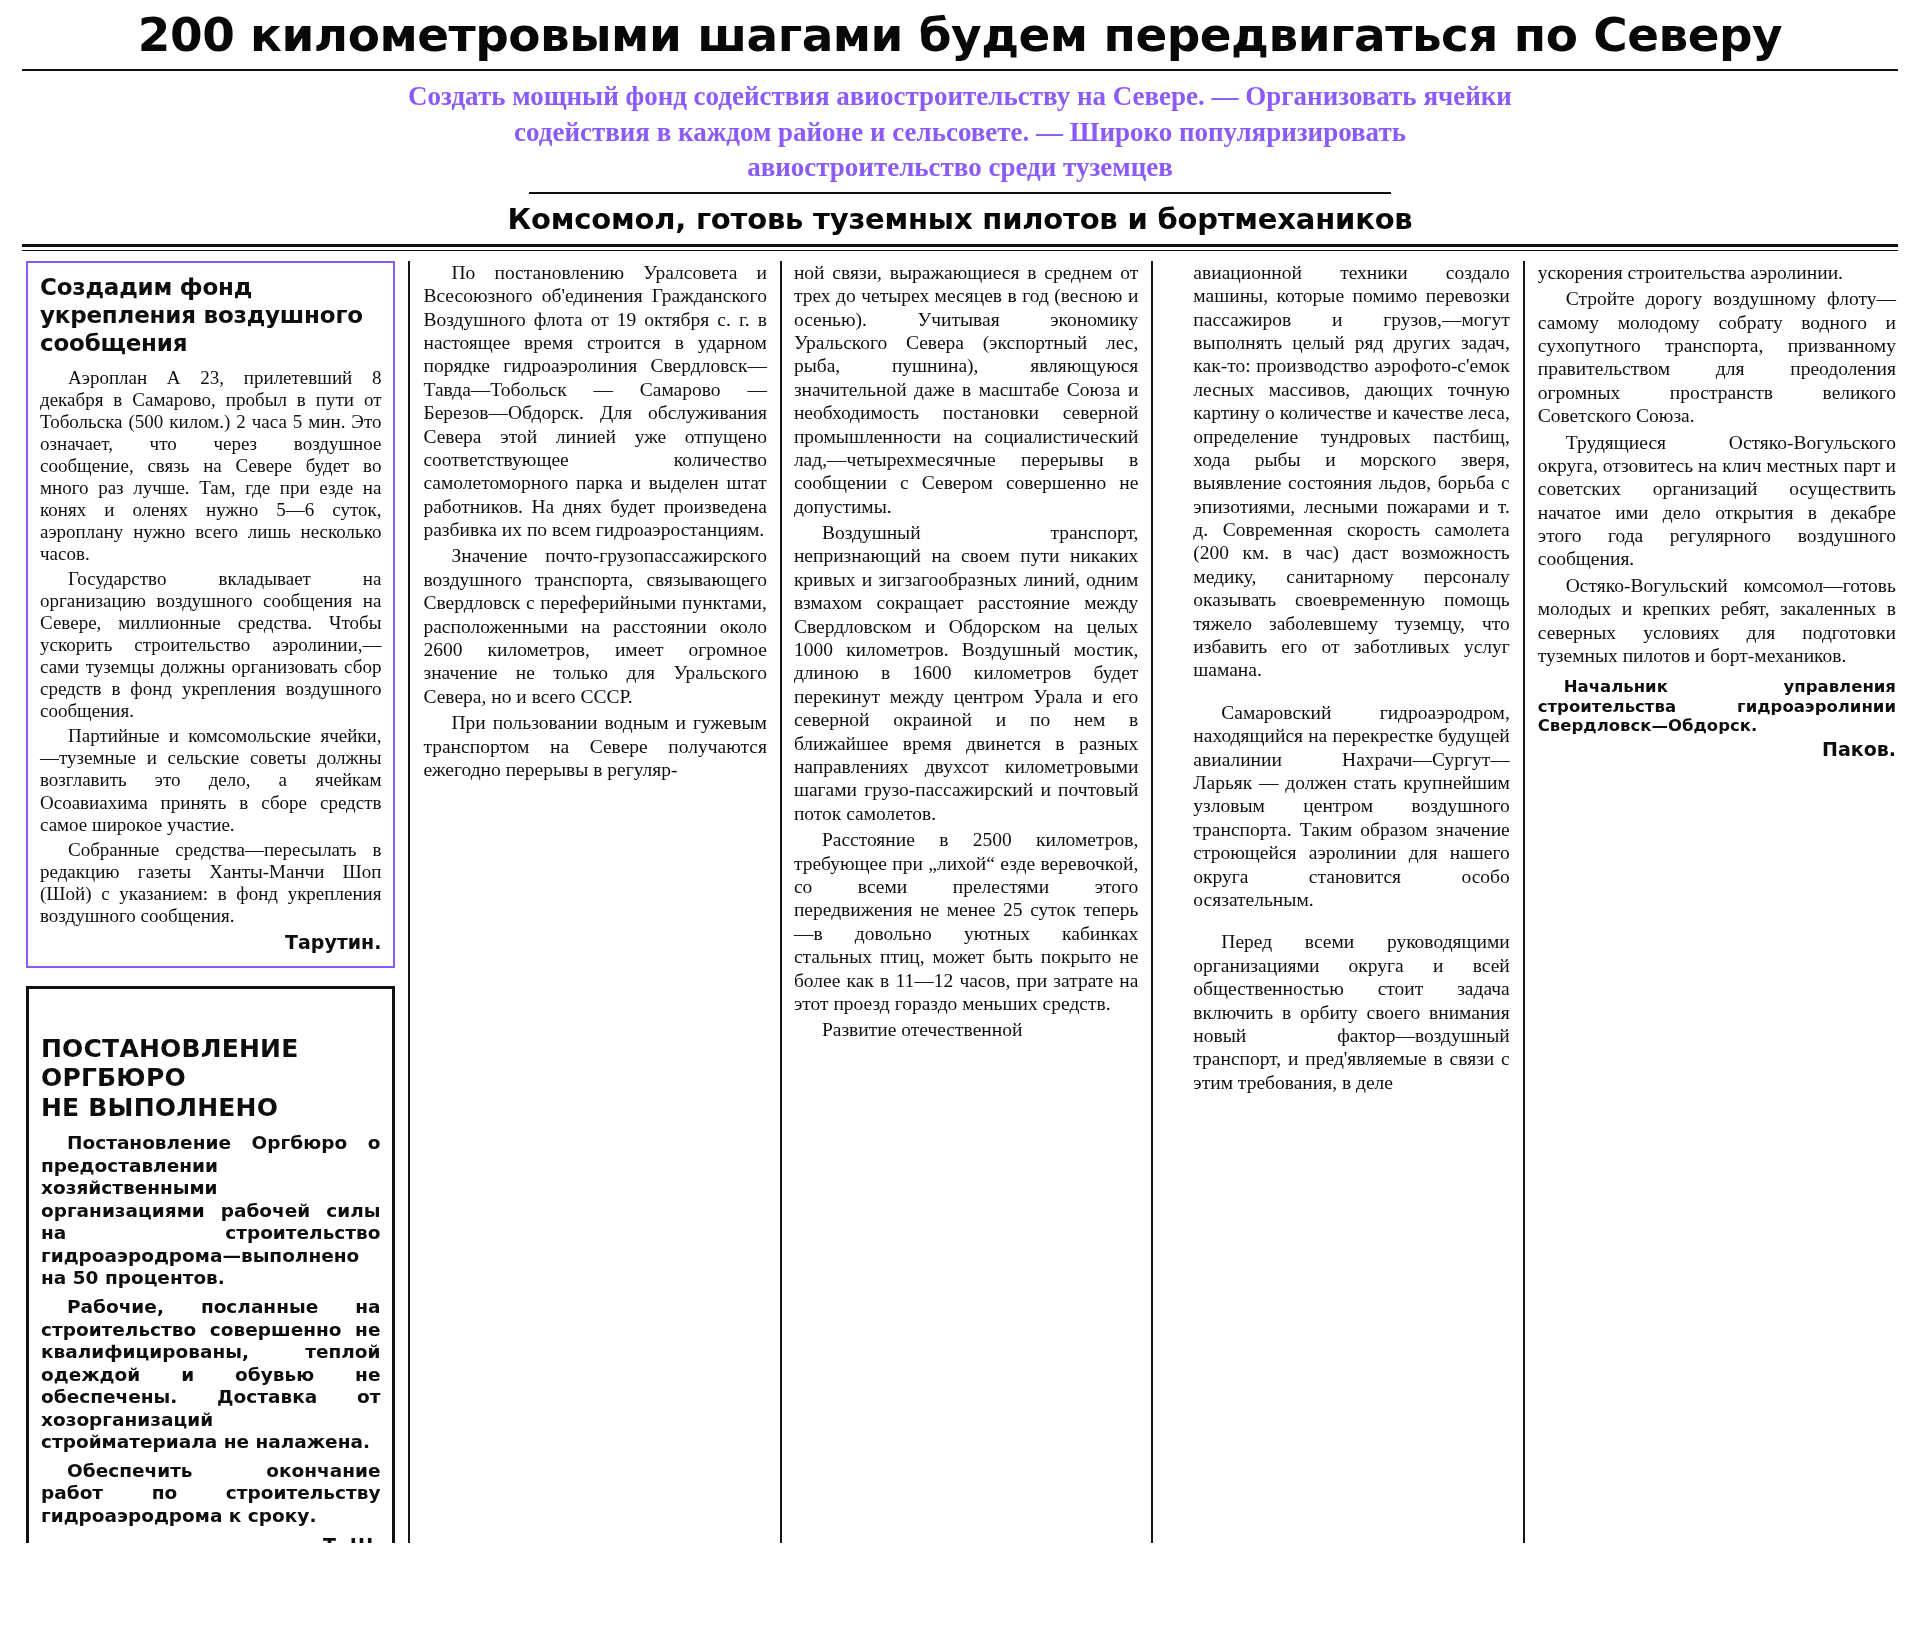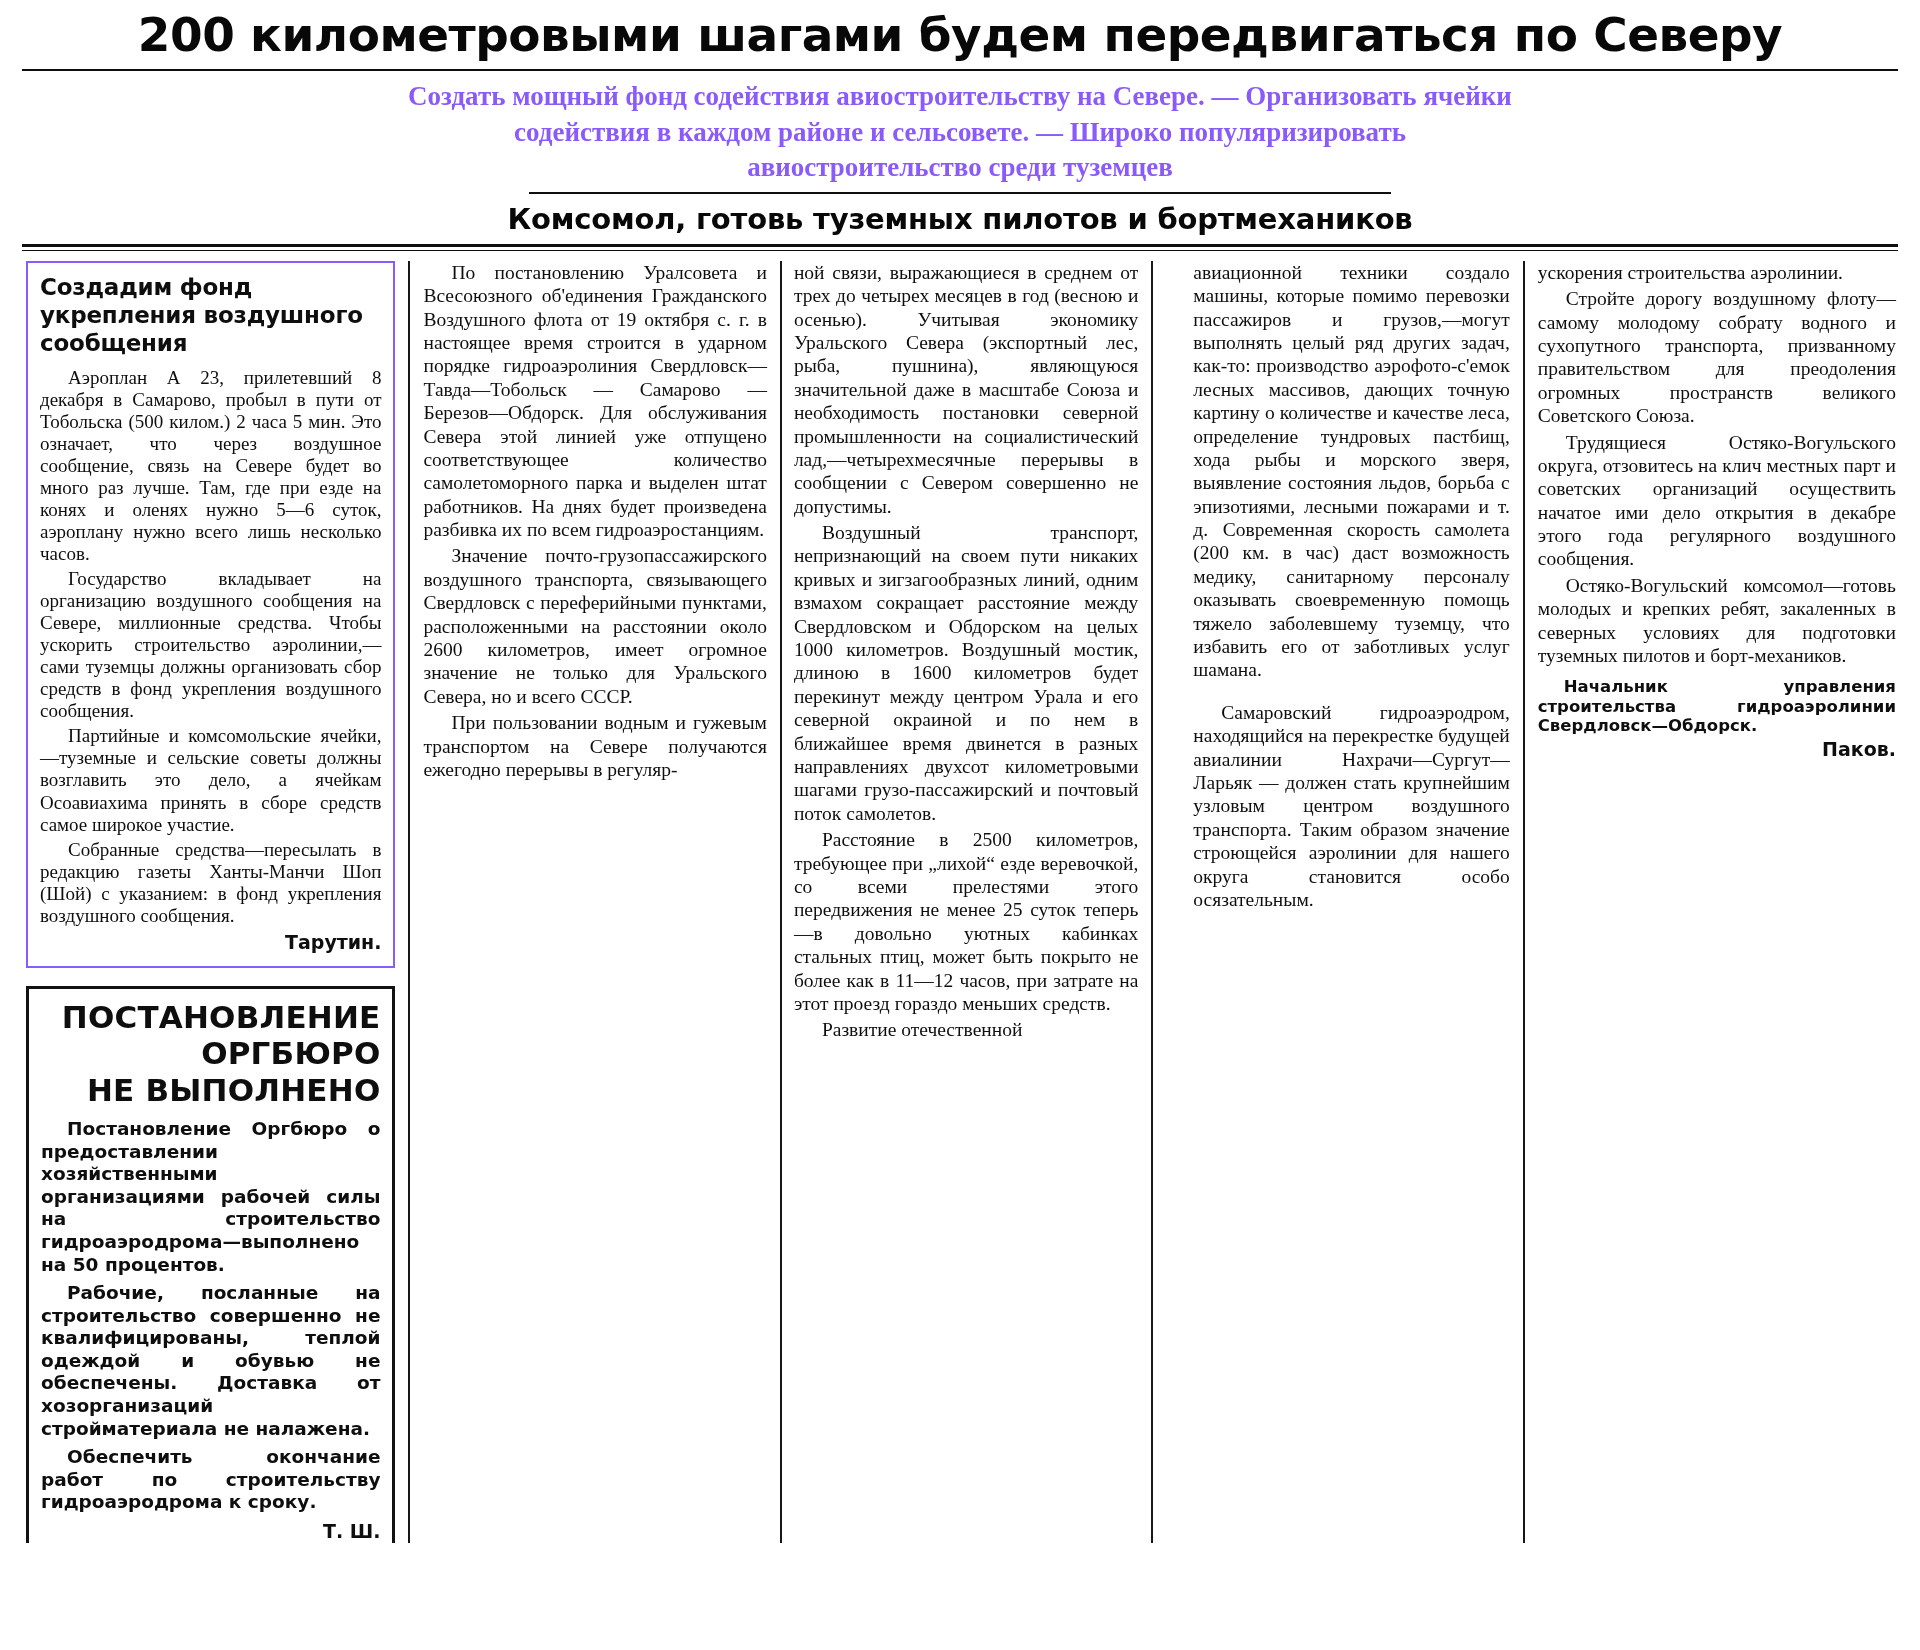--- a/index.html
+++ b/index.html
@@ -142,27 +142,28 @@
 
   
   .resolution {
     margin-top: 18px;
     border: 3px solid #151515;
     padding: 10px 12px 12px 12px;
     box-sizing: border-box;
     font-family: "DejaVu Sans", sans-serif;
   }
   .res-title {
-    text-align: right;
-    font-weight: 700;
-    font-size: 31px;
+    text-align: left;
+    font-weight: 700;
+    font-size: 25px;
     line-height: 1.18;
     letter-spacing: 0.2px;
     margin-bottom: 10px;
     text-indent: 0;
+    margin-top: 35px;
   }
   .res-title .l2 { display: block; }
   .resolution p {
     font-size: 18.5px;
     line-height: 1.22;
     font-weight: 700;
     text-indent: 26px;
     margin-bottom: 6px;
   }
   .res-sig {
@@ -246,20 +247,21 @@
       <p>Воздушный транспорт, непризнающий на своем пути никаких кривых и зигзагообразных линий, одним взмахом сокращает расстояние между Свердловском и Обдорском на целых 1000 километров. Воздушный мостик, длиною в 1600 километров будет перекинут между центром Урала и его северной окраиной и по нем в ближайшее время двинется в разных направлениях двухсот километровыми шагами грузо-пассажирский и почтовый поток самолетов.</p>
       <p>Расстояние в 2500 километров, требующее при „лихой“ езде веревочкой, со всеми прелестями этого передвижения не менее 25 суток теперь—в довольно уютных кабинках стальных птиц, может быть покрыто не более как в 11—12 часов, при затрате на этот проезд гораздо меньших средств.</p>
       <p>Развитие отечественной</p>
     </div>
 
     <div class="col c4">
       <p class="noind">авиационной техники создало машины, которые помимо перевозки пассажиров и грузов,—могут выполнять целый ряд других задач, как-то: производство аэрофото-с'емок лесных массивов, дающих точную картину о количестве и качестве леса, определение тундровых пастбищ, хода рыбы и морского зверя, выявление состояния льдов, борьба с эпизотиями, лесными пожарами и т. д. Современная скорость самолета (200 км. в час) даст возможность медику, санитарному персоналу оказывать своевременную помощь тяжело заболевшему туземцу, что избавить его от заботливых услуг шамана.</p>
       <div class="blank-gap"></div>
       <p>Самаровский гидроаэродром, находящийся на перекрестке будущей авиалинии Нахрачи—Сургут—Ларьяк — должен стать крупнейшим узловым центром воздушного транспорта. Таким образом значение строющейся аэролинии для нашего округа становится особо осязательным.</p>
       <div class="blank-gap"></div>
+      <p>Перед всеми руководящими организациями округа и всей общественностью стоит задача включить в орбиту своего внимания новый фактор—воздушный транспорт, и пред'являемые в связи с этим требования, в деле</p>
     </div>
 
     <div class="col c5">
       <p class="noind">ускорения строительства аэролинии.</p>
       <p>Стройте дорогу воздушному флоту—самому молодому собрату водного и сухопутного транспорта, призванному правительством для преодоления огромных пространств великого Советского Союза.</p>
       <p>Трудящиеся Остяко-Вогульского округа, отзовитесь на клич местных парт и советских организаций осуществить начатое ими дело открытия в декабре этого года регулярного воздушного сообщения.</p>
       <p>Остяко-Вогульский комсомол—готовь молодых и крепких ребят, закаленных в северных условиях для подготовки туземных пилотов и борт-механиков.</p>
       <div class="credit">Начальник управления строительства гидроаэролинии Свердловск—Обдорск.</div>
       <div class="credit-name">Паков.</div>
     </div>

